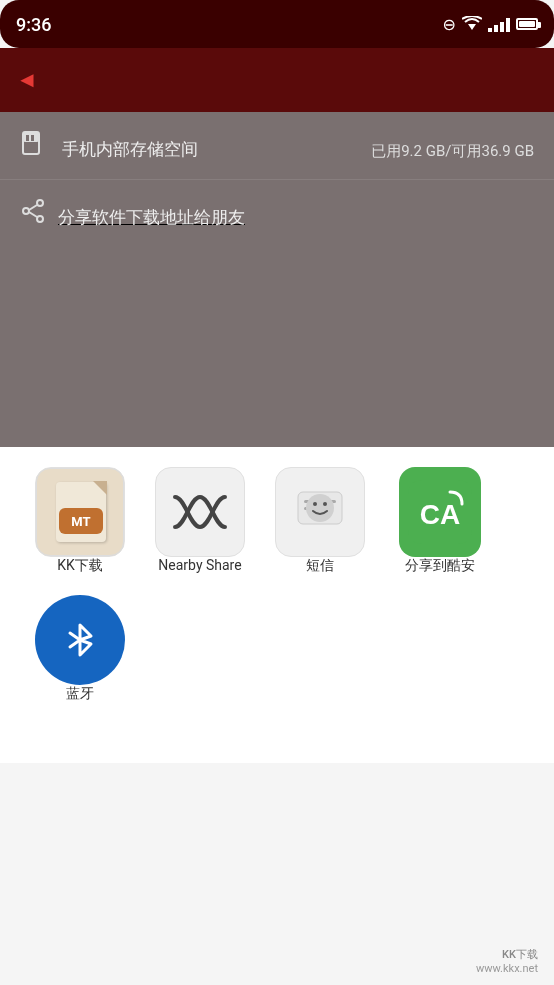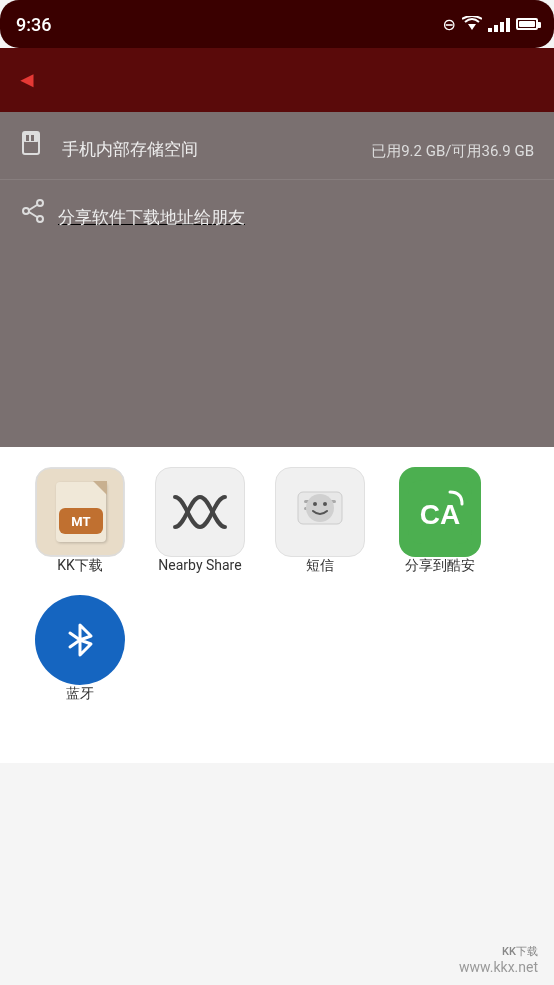--- a/index.html
+++ b/index.html
@@ -247,21 +247,21 @@
       text-align: right;
     }
 
     .watermark-line1 {
       font-size: 11px;
       color: #888;
       font-weight: 500;
     }
 
     .watermark-line2 {
-      font-size: 14px;
+      font-size: 11px;
       color: #999;
     }
 
     
     .signal-bars {
       display: flex;
       align-items: flex-end;
       gap: 2px;
       height: 16px;
     }

